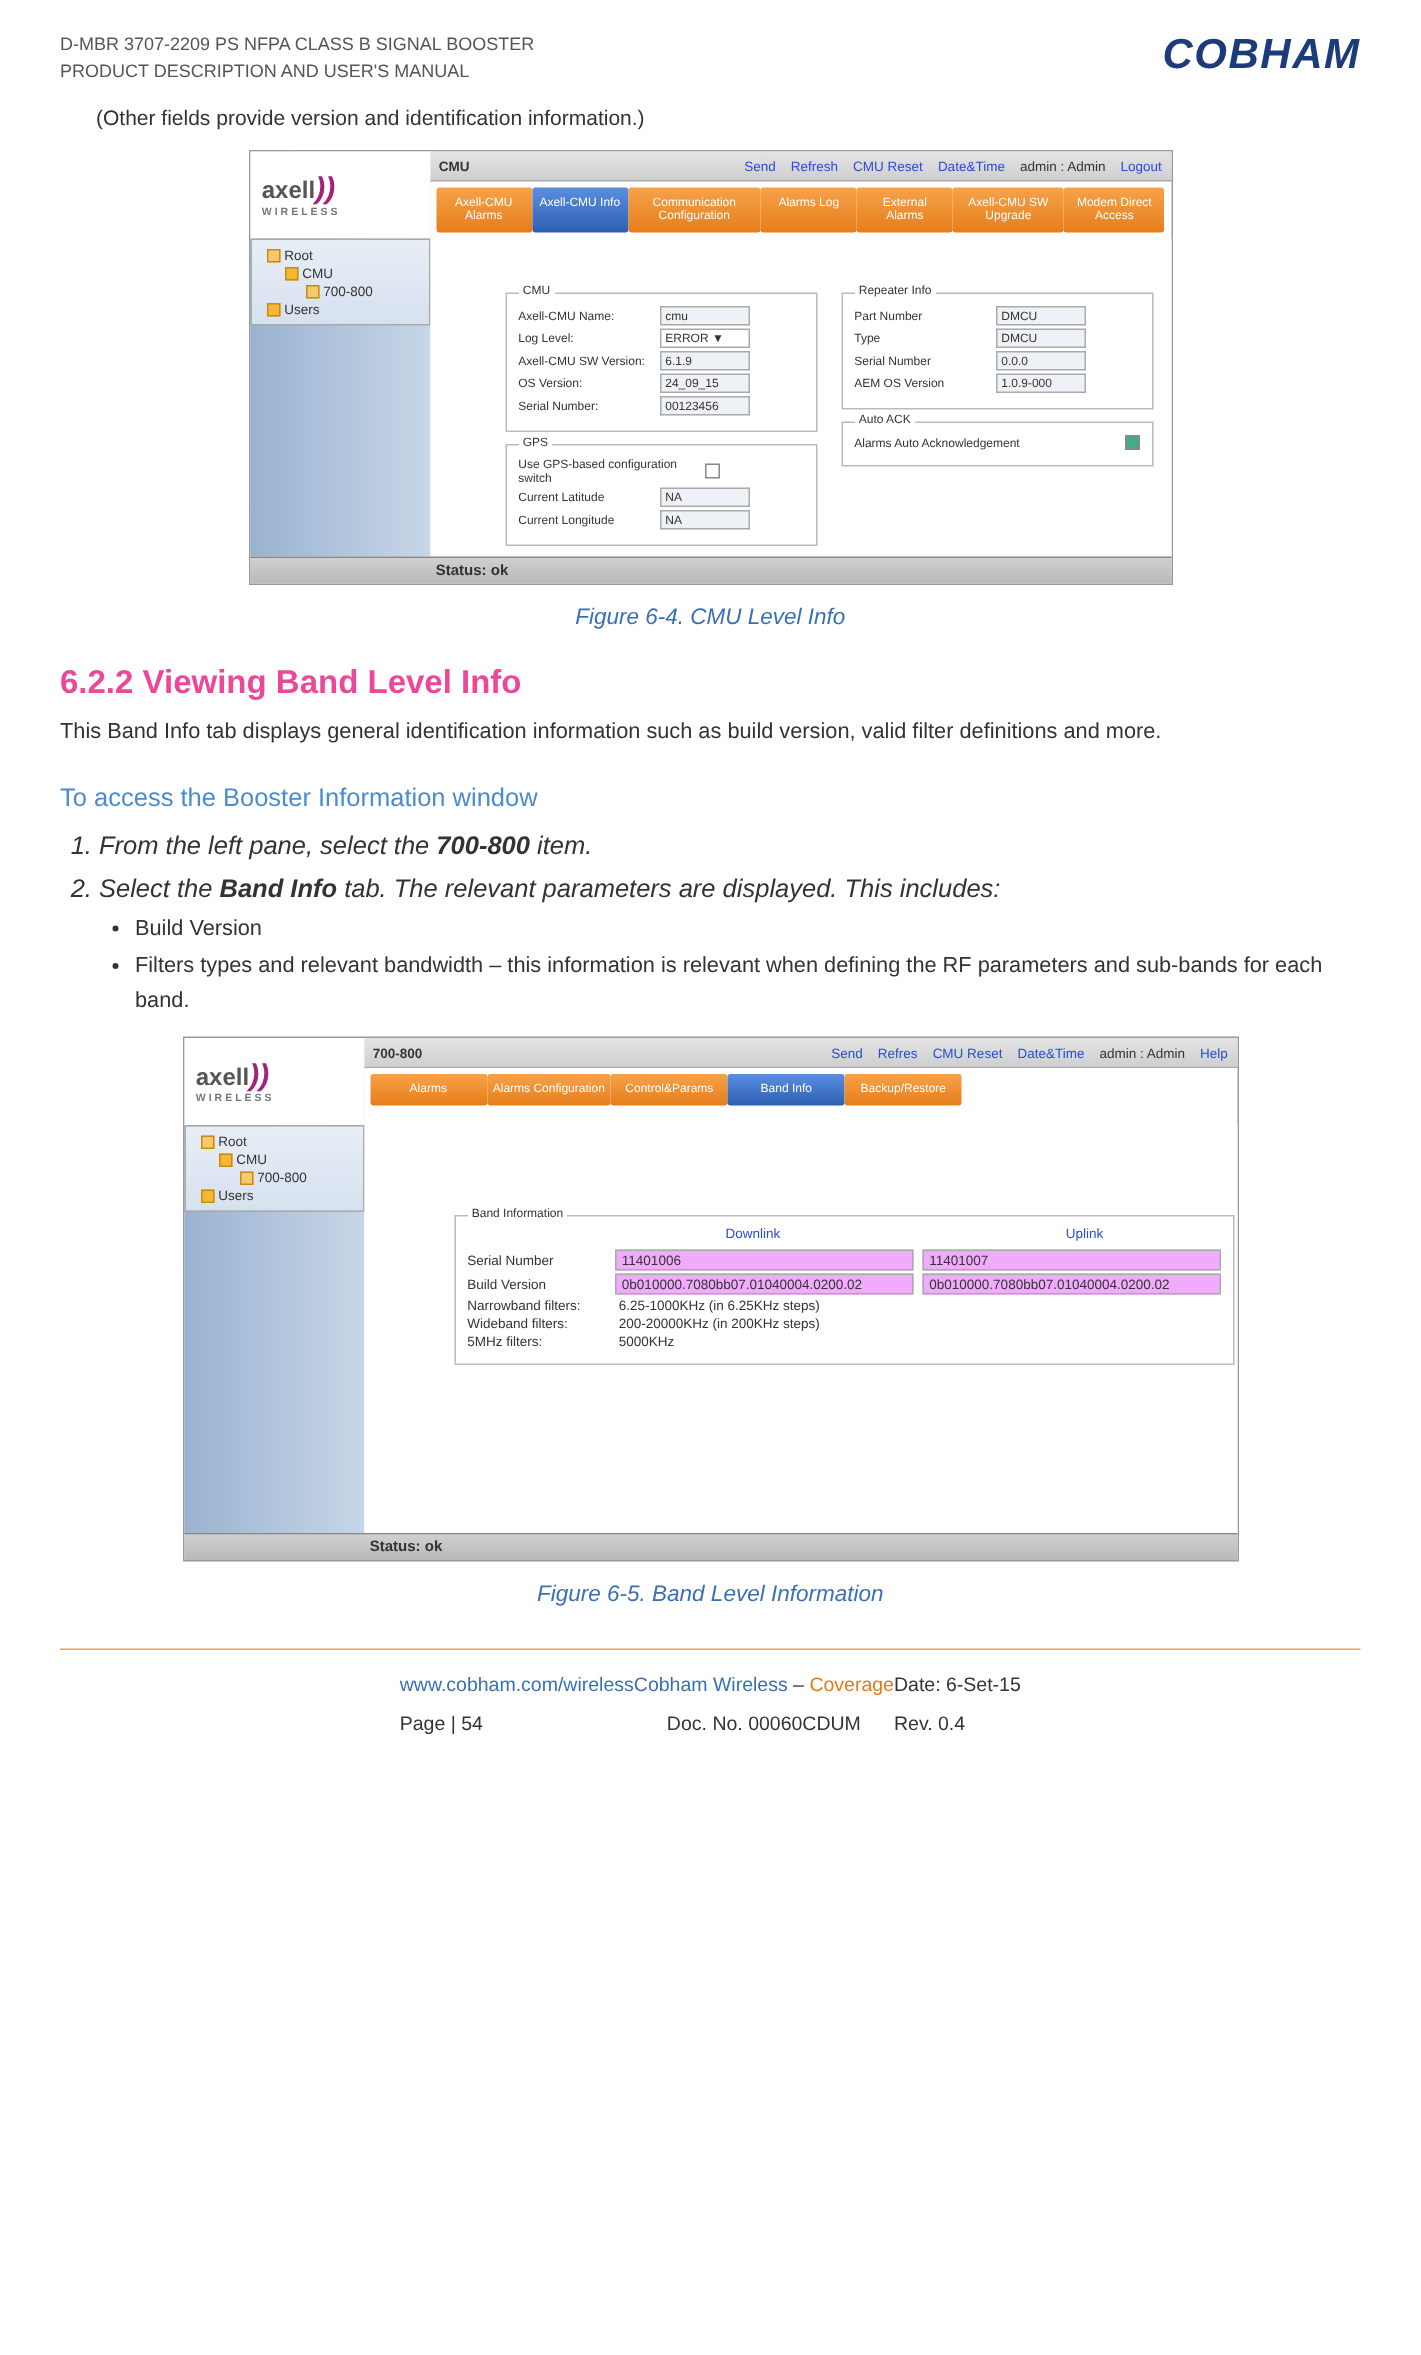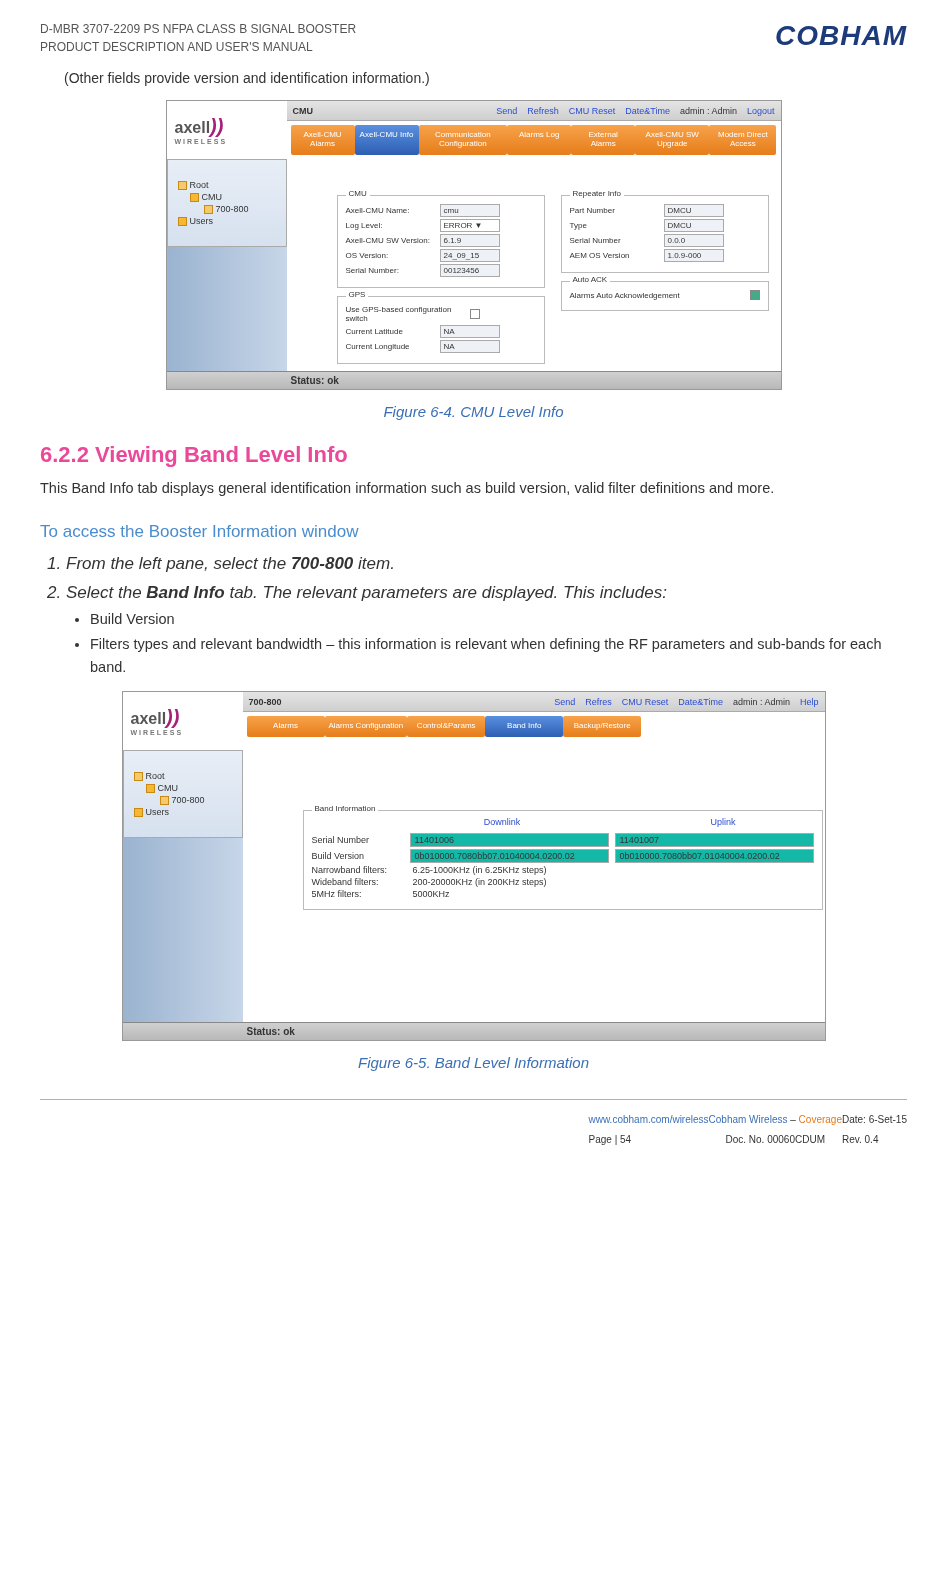--- a/index.html
+++ b/index.html
@@ -73,21 +73,21 @@
       font-size: 16px;
       font-weight: bold;
       color: #555;
     }
     .axell-logo .swoosh { color: #a6217a; font-size: 20px; font-style: italic; }
     .axell-sub { font-size: 7px; color: #777; letter-spacing: 2px; display: block; }
     .tree {
       background: linear-gradient(#e8eef6,#d6e1ef);
       border: 1px solid #aaa;
       margin: 0;
-      padding: 19px 4px;
+      padding: 4px 4px;
       font-size: 9px;
     }
     .tree-item { padding: 1px 0 1px 6px; display: flex; align-items: center; gap: 3px; }
     .tree-item.l2 { padding-left: 18px; }
     .tree-item.l3 { padding-left: 32px; }
     .tree-icon { width: 9px; height: 9px; background: #f7b733; border: 1px solid #c78a12; display: inline-block; }
     .tree-icon.folder { background: #f7c96f; }
     .ss-topbar {
       position: absolute;
       left: 120px; right: 0; top: 0;
@@ -180,26 +180,26 @@
       font-size: 17px;
       margin: 10px 0 8px 0;
     }
     ol { margin-left: 26px; font-size: 17px; line-height: 1.7; font-style: italic; }
     ul.bullets { list-style: disc; margin-left: 50px; font-size: 14.5px; line-height: 1.6; }
     ul.bullets li { margin-bottom: 2px; }
     .band-head { display: flex; gap: 40px; padding: 0 0 4px 100px; color: #2a4cd2; font-size: 9px; }
     .band-head span { width: 200px; text-align: center; }
     .brow { display: flex; gap: 6px; margin: 2px 0; font-size: 9px; align-items: center; }
     .brow .blbl { width: 95px; }
-    .brow .bval { border: 1px solid #aaa; background: #14b8a6; padding: 1px 4px; width: 205px; }
+    .brow .bval { border: 1px solid #aaa; background: #f0abfc; padding: 1px 4px; width: 205px; }
     .footer-line { border-top: 1px solid #f7a24a; margin-top: 28px; }
     .footer {
       display: flex;
-      justify-content: flex-end;
-      font-size: 10px;
+      justify-content: center;
+      font-size: 13px;
       padding: 10px 0 0 0;
     }
     .footer .fcol { line-height: 2; }
     .footer a { color: #3a6fb7; text-decoration: none; }
     .cov-orange { color: #e67817; }
     .checkbox-box { width: 10px; height: 10px; border: 1px solid #888; display: inline-block; }
   </style>
 </head>
 <body>
 

